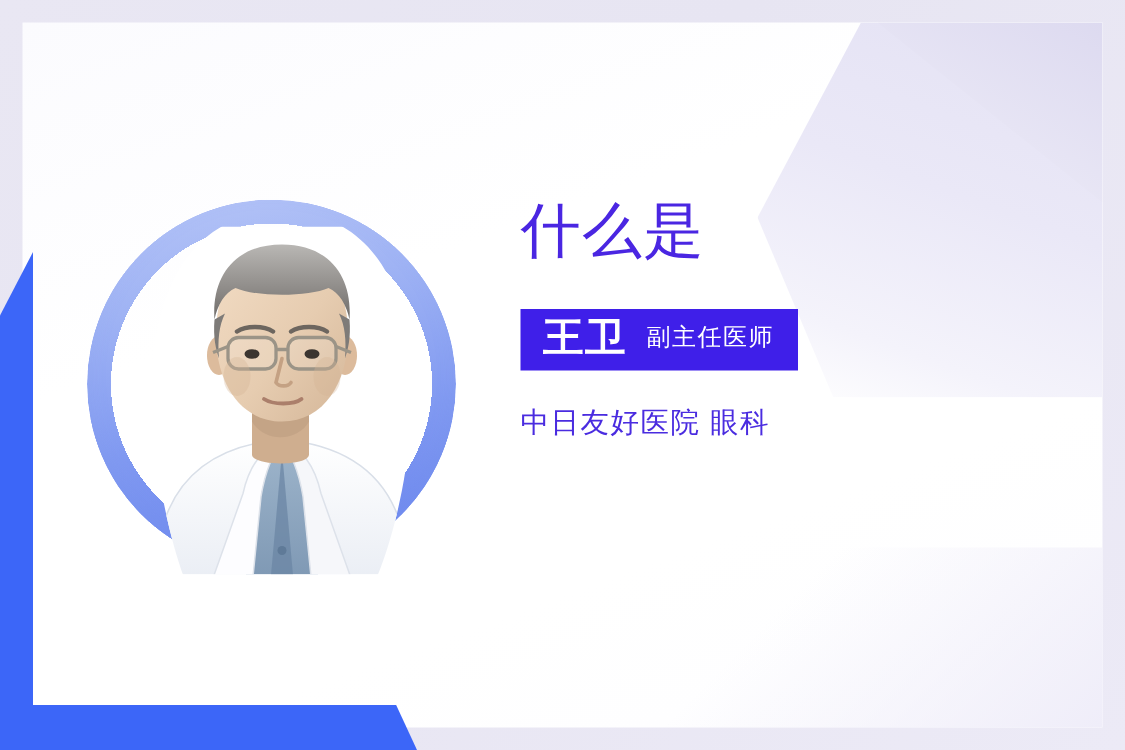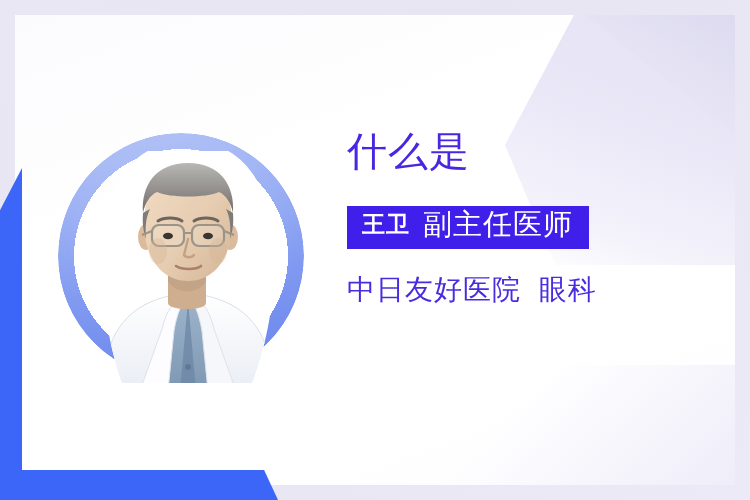--- a/index.html
+++ b/index.html
@@ -5,21 +5,21 @@
   html, body {
     margin: 0;
     padding: 0;
     background: #ffffff;
   }
   #stage {
     position: relative;
     width: 750px;
     height: 500px;
     overflow: hidden;
-    font-family: Liberation Mono, monospace;
+    font-family: Liberation Sans, sans-serif;
     background: linear-gradient(135deg, #e9e7f3 0%, #e7e5f2 40%, #eceaf6 100%);
   }
 
   
   .card {
     position: absolute;
     left: 15px;
     top: 15px;
     width: 720px;
     height: 470px;
@@ -135,35 +135,35 @@
   .badge {
     display: inline-flex;
     align-items: center;
     background: #3f1fe9;
     padding: 6px 16px 8px 15px;
     margin-top: 27px;
     line-height: 1;
   }
   .badge-name {
     color: #ffffff;
-    font-size: 23px;
+    font-size: 27px;
     font-weight: bold;
     letter-spacing: 1px;
   }
   .badge-title {
     color: #ffffff;
-    font-size: 29px;
+    font-size: 16px;
     font-weight: 400;
     letter-spacing: 1px;
     margin-left: 13px;
   }
   .affiliation {
     margin-top: 22px;
     color: #4a2ce0;
-    font-size: 28px;
+    font-size: 19px;
     letter-spacing: 1px;
     white-space: nowrap;
   }
 </style>
 </head>
 <body>
 
 <div id="stage">
 
   <div class="card">

